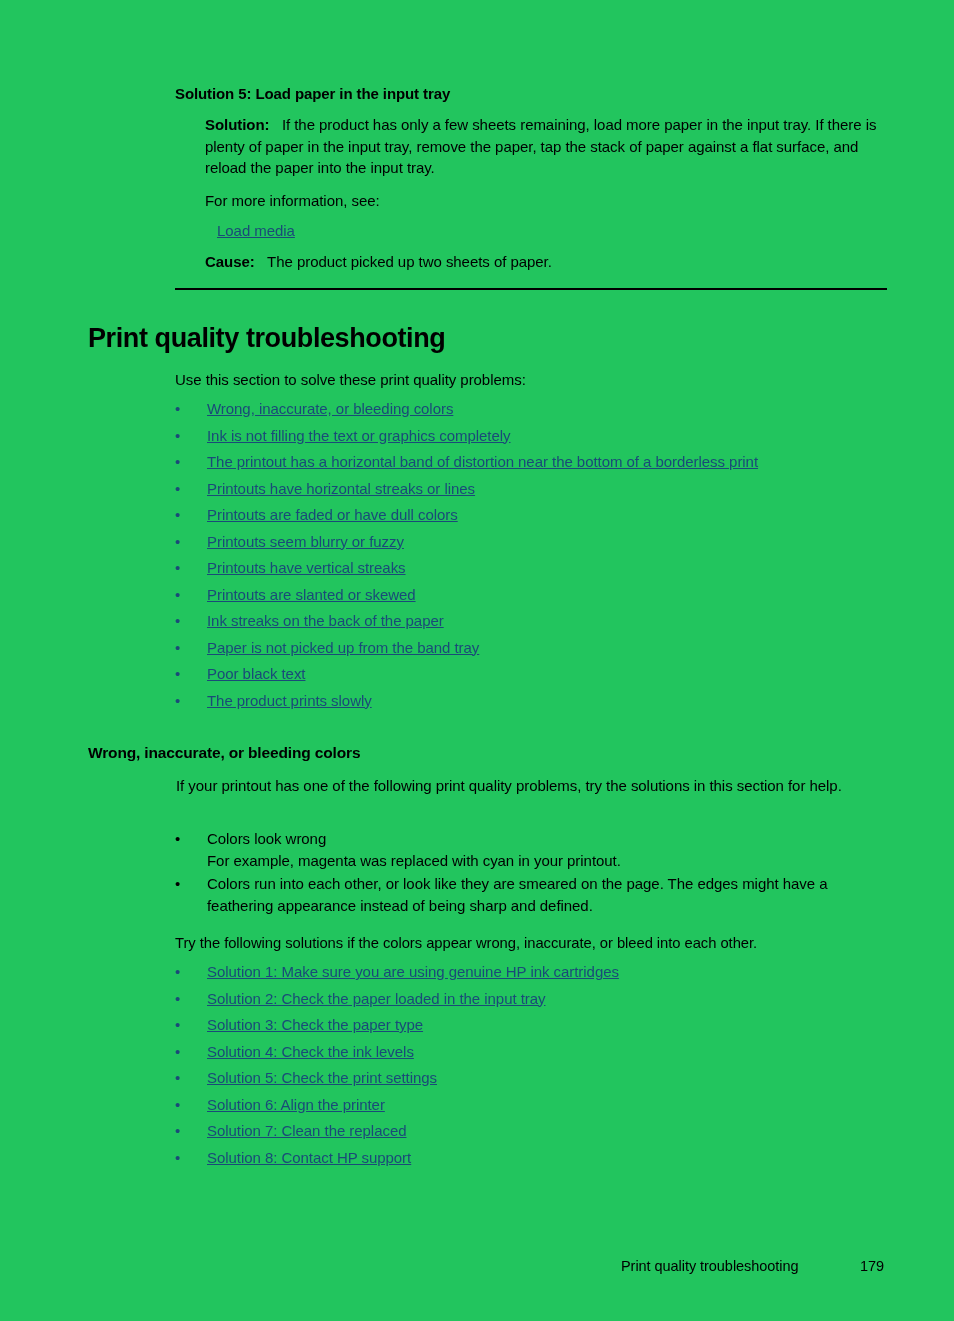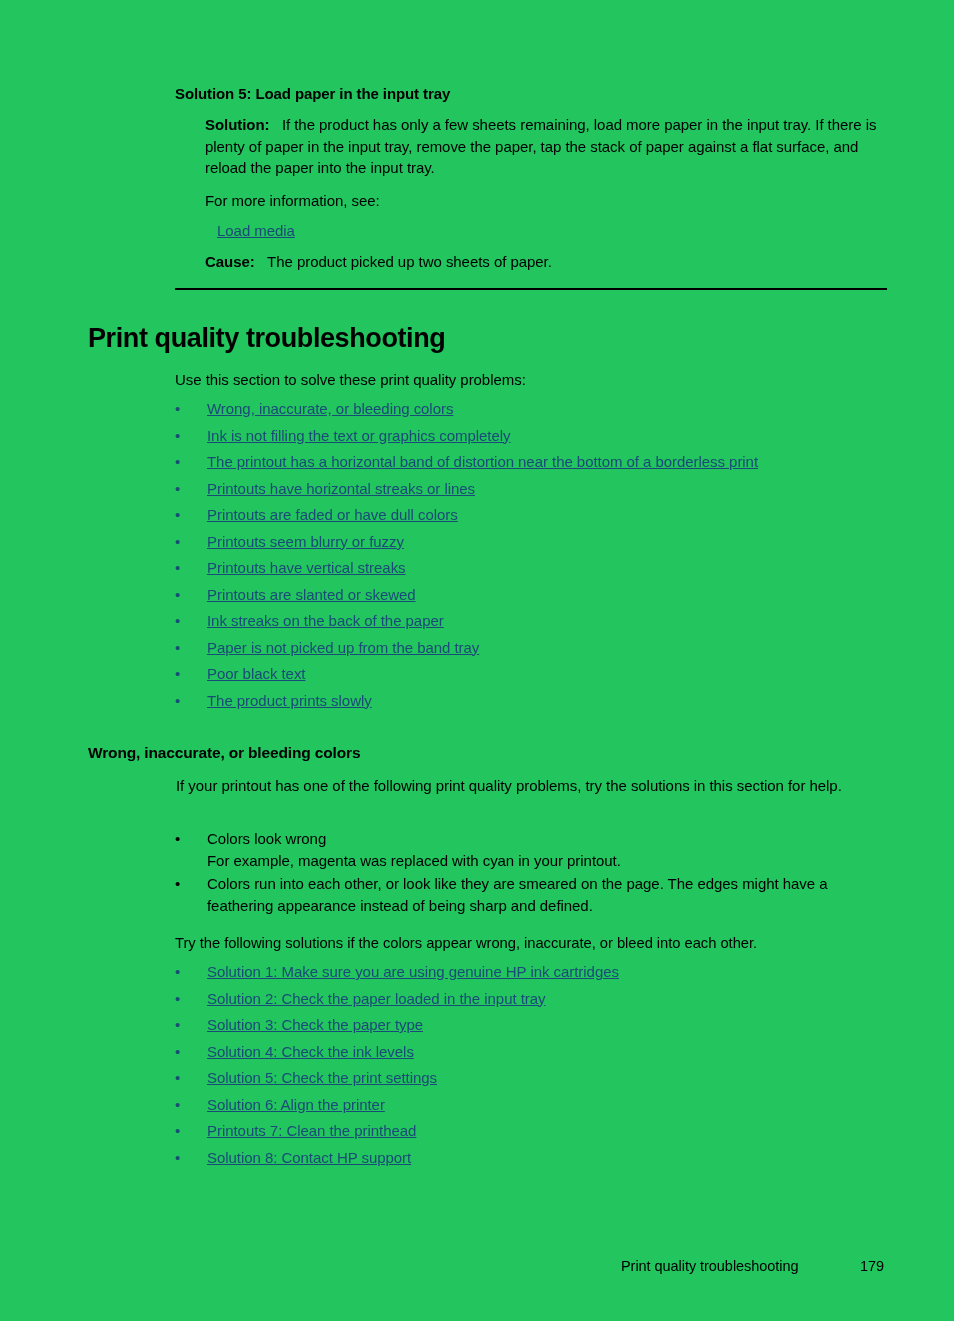--- a/index.html
+++ b/index.html
@@ -184,20 +184,20 @@
 
   <div class="para" style="left:175px; top:932px; width:716px;"><span class="squeeze">Try the following solutions if the colors appear wrong, inaccurate, or bleed into each other.</span></div>
 
   <div class="list list-links" style="left:175px; top:961px; width:720px;">
     <span class="li"><span class="bullet">•</span><a class="link" href="#">Solution 1: Make sure you are using genuine HP ink cartridges</a></span>
     <span class="li"><span class="bullet">•</span><a class="link" href="#">Solution 2: Check the paper loaded in the input tray</a></span>
     <span class="li"><span class="bullet">•</span><a class="link" href="#">Solution 3: Check the paper type</a></span>
     <span class="li"><span class="bullet">•</span><a class="link" href="#">Solution 4: Check the ink levels</a></span>
     <span class="li"><span class="bullet">•</span><a class="link" href="#">Solution 5: Check the print settings</a></span>
     <span class="li"><span class="bullet">•</span><a class="link" href="#">Solution 6: Align the printer</a></span>
-    <span class="li"><span class="bullet">•</span><a class="link" href="#">Printouts 7: Clean the printhead</a></span>
+    <span class="li"><span class="bullet">•</span><a class="link" href="#">Solution 7: Clean the replaced</a></span>
     <span class="li"><span class="bullet">•</span><a class="link" href="#">Solution 8: Contact HP support</a></span>
   </div>
 
   <div class="footer" style="left:621px; top:1257px;">Print quality troubleshooting</div>
   <div class="footer-pageno" style="left:857px; top:1257px; width:30px; text-align:center;">179</div>
 
 </div>
 
 </body></html>

